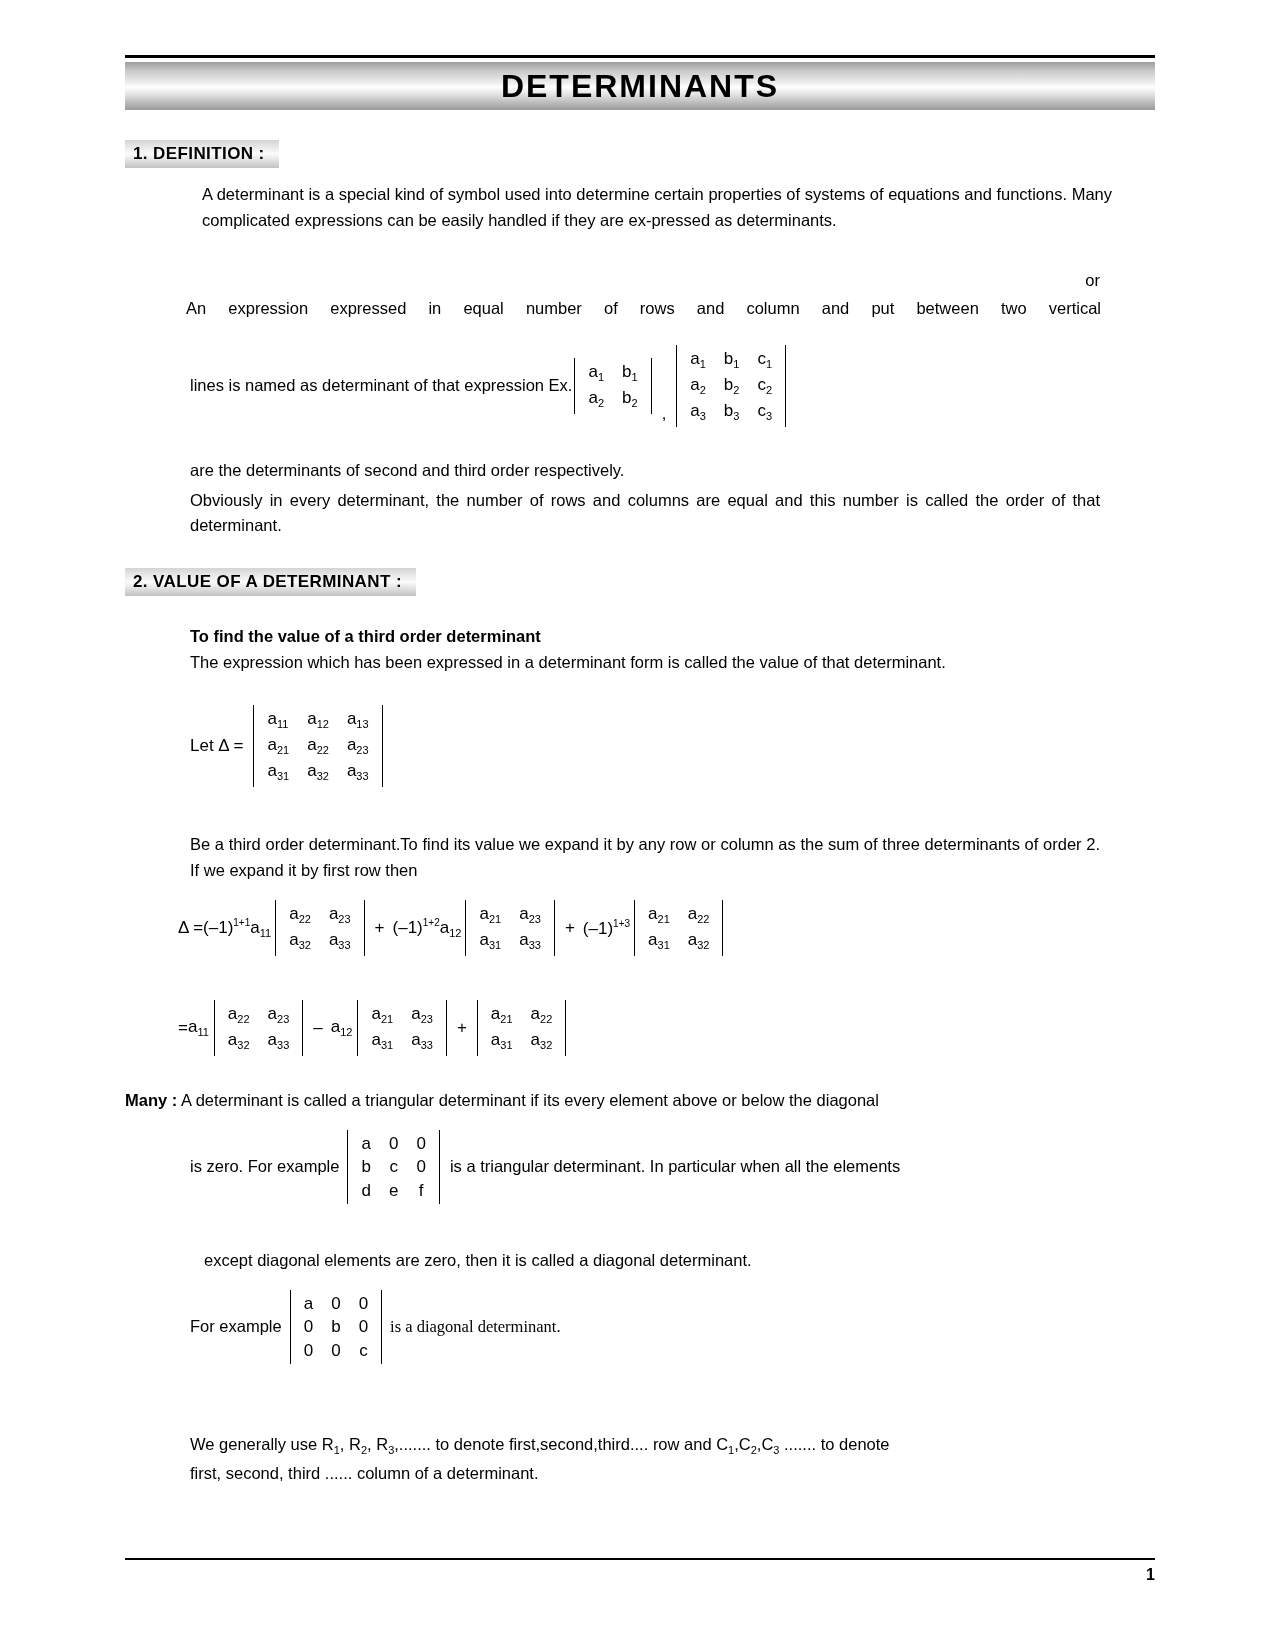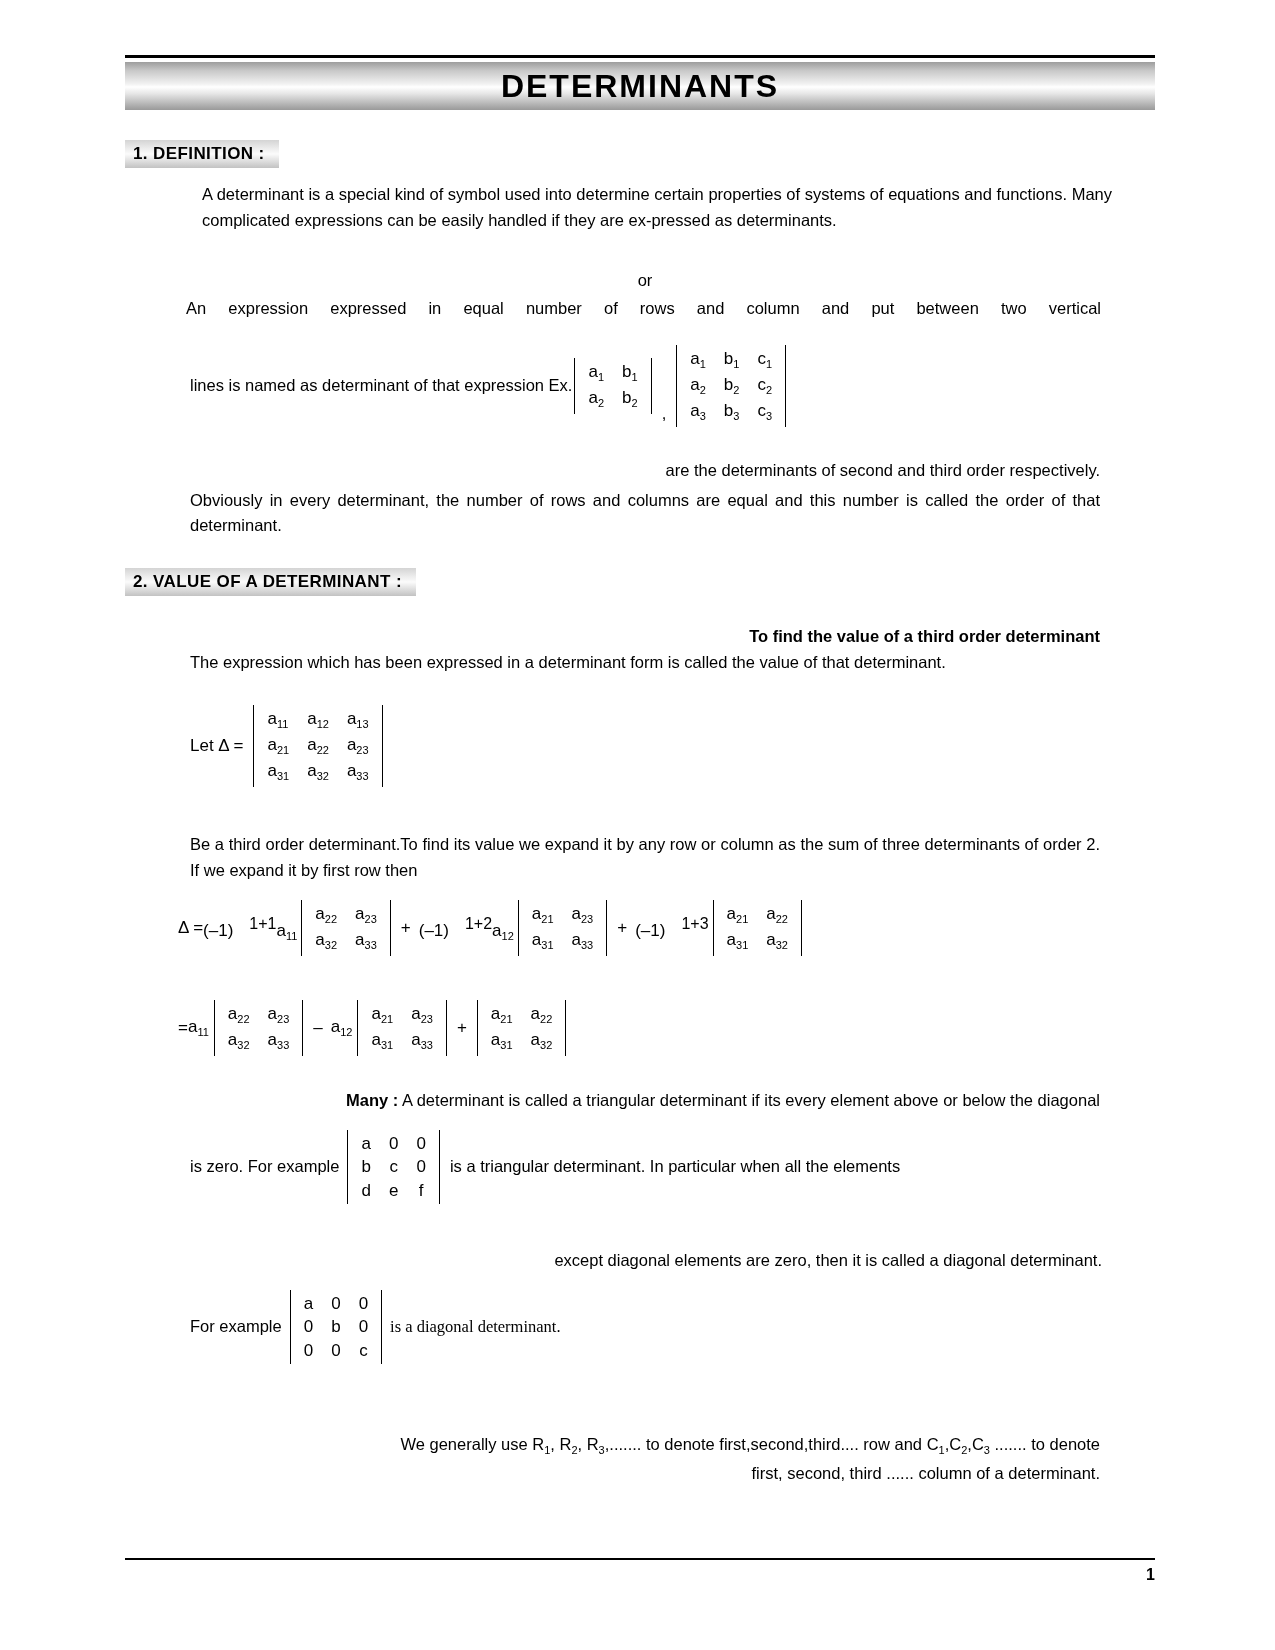--- a/index.html
+++ b/index.html
@@ -55,24 +55,23 @@
     padding: 4px 14px 4px 8px;
     letter-spacing: 0.4px;
   }
   .sec1 { position: absolute; left: 125px; top: 140px; }
   .sec2 { position: absolute; left: 125px; top: 568px; }
 
   
   .body-text {
     font-size: 16.5px;
     line-height: 1.55;
-    text-align: right;
   }
   .justify { text-align: justify; }
-  .center { text-align: center; }
+  .center { text-align: right; }
   .bold { font-weight: bold; }
 
   .blk { position: absolute; }
 
   
   .det {
     display: inline-block;
     vertical-align: middle;
     border-left: 1.6px solid #000;
     border-right: 1.6px solid #000;
@@ -84,21 +83,21 @@
   }
   .det td {
     padding: 1px 9px;
     font-size: 17px;
     text-align: center;
     white-space: nowrap;
     line-height: 1.25;
   }
   .det td.lft { text-align: left; }
   sub { font-size: 11px; }
-  sup { font-size: 16px; margin-left: 16px; }
+  sup { font-size: 10px; }
 
   .inline-row {
     display: flex;
     align-items: center;
     font-size: 16.5px;
   }
   .eq-row {
     display: flex;
     align-items: center;
     font-size: 17px;
@@ -367,21 +366,21 @@
                 <td>e</td>
                 <td>f</td>
               </tr>
         </tbody>
           </table>
       </span>
       <span style="margin-left:8px;">is a triangular determinant. In particular when all the elements</span>
     </div>
   </div>
 
-  <div class="blk" style="left:192px; top:1248px; width:910px;">
+  <div class="blk" style="left:204px; top:1248px; width:910px;">
     <div class="body-text">except diagonal elements are zero, then it is called a diagonal determinant.</div>
   </div>
 
   <div class="blk" style="left:190px; top:1290px;">
     <div class="inline-row">
       <span>For example</span>
       <span class="det" style="margin-left:8px;">
         <table>
           <tbody>
               <tr>

